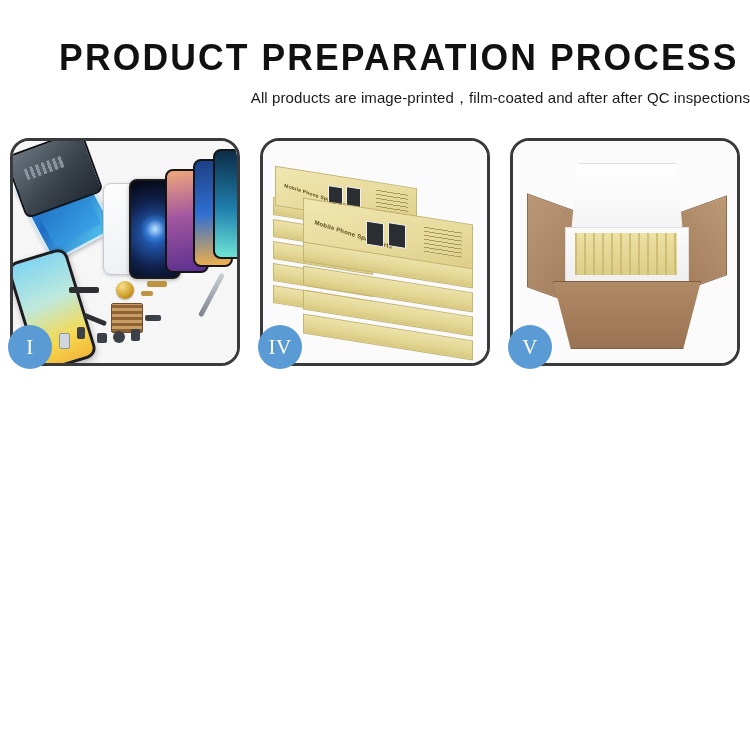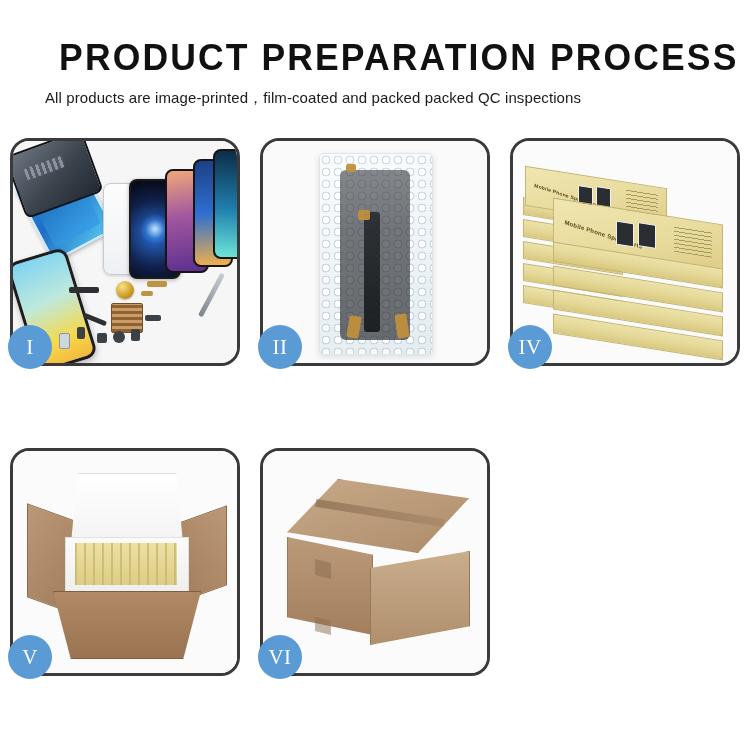--- a/index.html
+++ b/index.html
@@ -5,21 +5,21 @@
   html,body{margin:0;padding:0;}
   body{
     width:750px;height:750px;
     background:#ffffff;
     font-family:"Liberation Sans", sans-serif;
     overflow:hidden;
   }
   .page{position:relative;width:750px;height:750px;}
 
   
-  .header{text-align:left;padding-top:36px;padding-left:45px;}
+  .header{text-align:right;padding-top:36px;padding-left:45px;}
   .title{
     font-size:37px;line-height:44px;
     font-weight:700;color:#111111;
     letter-spacing:2.2px;
     transform:scaleX(0.96);
     white-space:nowrap;
   }
   .subtitle{
     margin-top:8px;
     font-size:15px;line-height:20px;
@@ -318,21 +318,21 @@
     background:rgba(140,110,80,.5);transform:skewY(14deg);
   }
 </style>
 </head>
 <body>
 
 <div class="page">
 
   <div class="header">
     <div class="title">PRODUCT PREPARATION PROCESS</div>
-    <div class="subtitle">All products are image-printed，film-coated and packed packed QC inspections</div>
+    <div class="subtitle">All products are image-printed，film-coated and after after QC inspections</div>
   </div>
 
   <div class="grid">
 
     <div class="panel">
       <div class="panel-inner p1">
         <div class="ph ph-blue"></div>
         <div class="ph ph-glass"></div>
         <div class="ph ph-dark"></div>
         <div class="ph ph-purple"></div>
@@ -350,33 +350,20 @@
         <div class="dot" style="left:84px;top:192px;width:10px;height:10px;"></div>
         <div class="dot" style="left:100px;top:190px;width:12px;height:12px;border-radius:50%;"></div>
         <div class="dot" style="left:118px;top:188px;width:9px;height:12px;"></div>
         <div class="dot" style="left:132px;top:174px;width:16px;height:6px;"></div>
         <div class="dot" style="left:46px;top:192px;width:9px;height:14px;background:#cfd6dd;border:1px solid #8d959d;"></div>
         <div class="tool"></div>
       </div>
       <div class="badge">I</div>
     </div>
 
-    <div class="panel">
-      <div class="panel-inner p2">
-        <div class="bubble-bag">
-          <div class="screen-in-bag"></div>
-          <div class="flexcable"></div>
-          <div class="conn" style="left:26px;top:10px;width:10px;height:8px;"></div>
-          <div class="conn" style="left:38px;top:56px;width:12px;height:10px;"></div>
-          <div class="conn" style="left:28px;top:162px;width:12px;height:22px;transform:rotate(10deg);"></div>
-          <div class="conn" style="left:76px;top:160px;width:12px;height:24px;transform:rotate(-8deg);"></div>
-        </div>
-      </div>
-      <div class="badge">II</div>
-    </div>
 
 
     <div class="panel">
       <div class="panel-inner p4">
         <div class="stack">
 
           <div class="sbox" style="left:4px;top:50px;width:98px;height:16px;transform:skewY(9deg);"></div>
           <div class="sbox" style="left:4px;top:72px;width:98px;height:16px;transform:skewY(9deg);"></div>
           <div class="sbox" style="left:4px;top:94px;width:98px;height:16px;transform:skewY(9deg);"></div>
           <div class="sbox" style="left:4px;top:116px;width:98px;height:16px;transform:skewY(9deg);"></div>
@@ -410,26 +397,15 @@
         <div class="c5-flapL"></div>
         <div class="c5-flapR"></div>
         <div class="c5-foamlid"></div>
         <div class="c5-foambody"></div>
         <div class="c5-inner"></div>
         <div class="c5-body"></div>
       </div>
       <div class="badge">V</div>
     </div>
 
-    <div class="panel">
-      <div class="panel-inner p6">
-        <div class="c6-top"></div>
-        <div class="c6-seam"></div>
-        <div class="c6-left"></div>
-        <div class="c6-right"></div>
-        <div class="c6-tapeA"></div>
-        <div class="c6-tapeB"></div>
-      </div>
-      <div class="badge">VI</div>
-    </div>
 
   </div>
 </div>
 
 </body></html>

